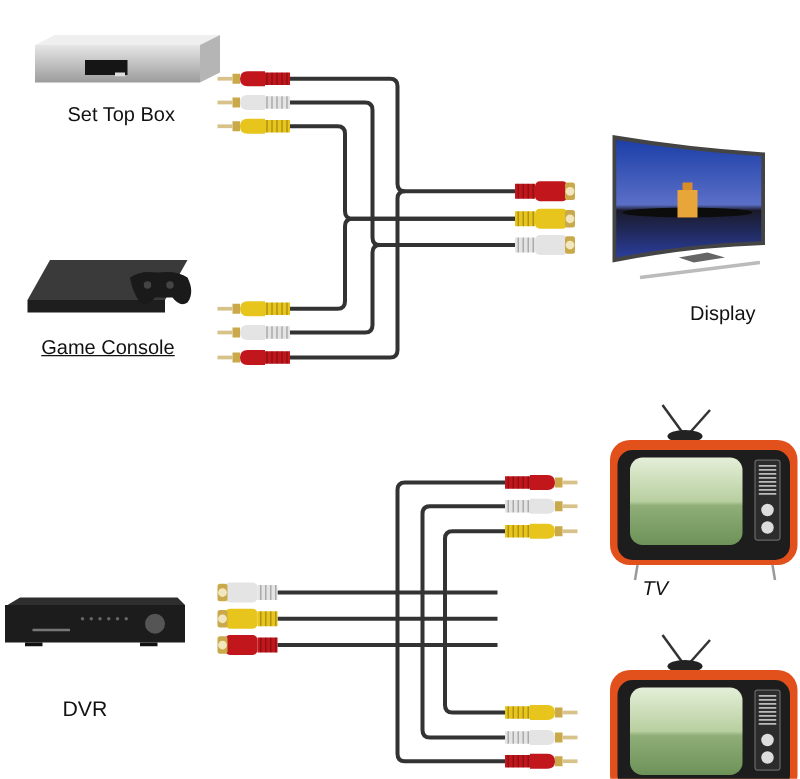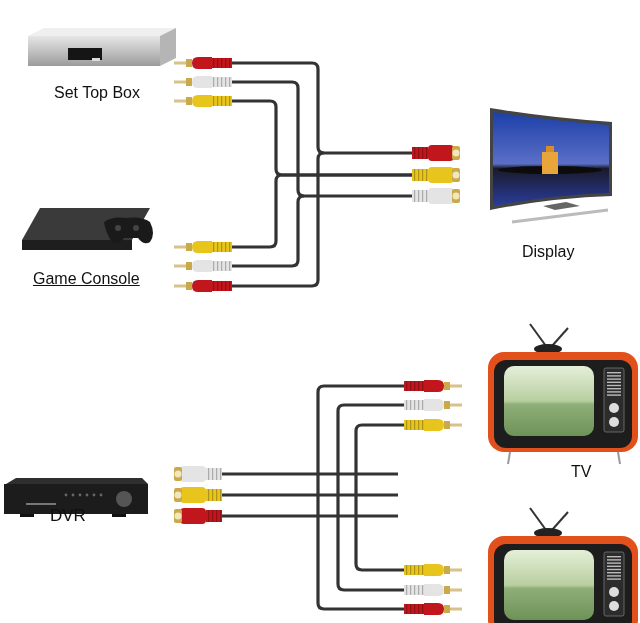--- a/index.html
+++ b/index.html
@@ -325,16 +325,16 @@
           <rect x="422" y="582" width="1.2" height="10" fill="rgba(0,0,0,0.25)"></rect>
           <path d="M424,581 h14 q6,0 6,6 q0,6 -6,6 h-14z" fill="#c0161c"></path>
           <rect x="444" y="583" width="6" height="8" fill="#c9a94a"></rect>
           <rect x="450" y="585.5" width="12" height="3" fill="#d7c28a"></rect>
         </g>
       </g>
   </svg>
 
   <div class="label" style="left:54px;top:62px;">Set Top Box</div>
   <div class="label" style="left:33px;top:248px;text-decoration:underline;">Game Console</div>
-  <div class="label" style="left:522px;top:221px;">Display</div>
-  <div class="label" style="left:50px;top:484px;font-size:17px;">DVR</div>
-  <div class="label" style="left:571px;top:441px;">TV</div>
+  <div class="label" style="left:552px;top:221px;">Display</div>
+  <div class="label" style="left:50px;top:536px;font-size:17px;">DVR</div>
+  <div class="label" style="left:514px;top:441px;font-style:italic;">TV</div>
 </div>
 
 </body></html>

